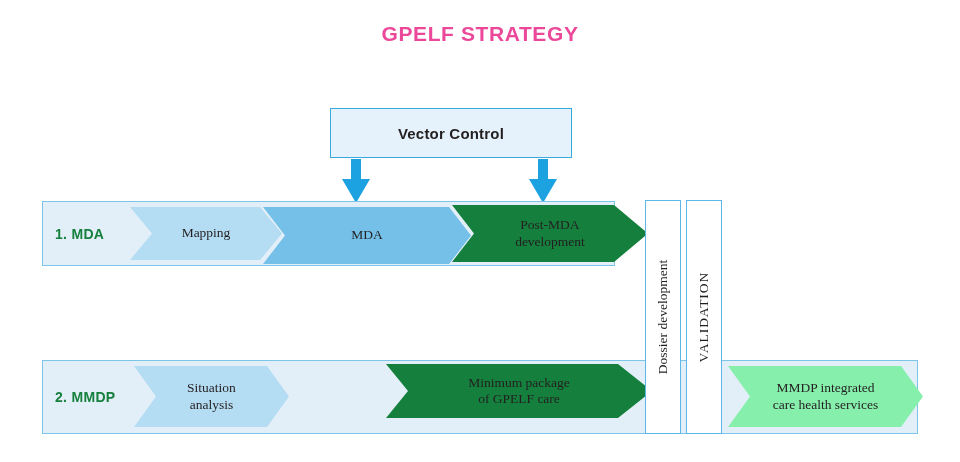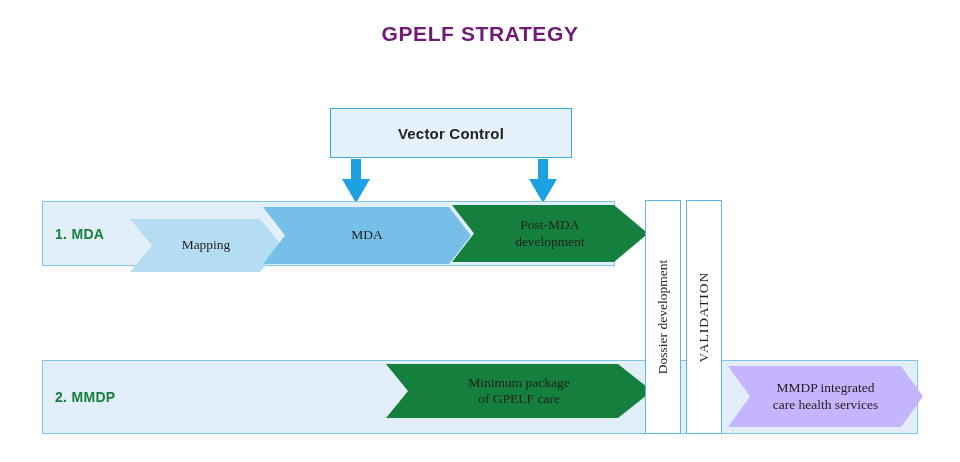--- a/index.html
+++ b/index.html
@@ -9,21 +9,21 @@
     position:relative;
   }
   #canvas{position:absolute;left:0;top:0;width:960px;height:462px;}
 
   
   .title{
     position:absolute;left:0;top:22px;width:960px;
     text-align:center;
     font-family:"Liberation Sans", sans-serif;
     font-weight:bold;font-size:21px;letter-spacing:.6px;
-    color:#701a75;
+    color:#ec4899;
   }
 
   
   .vc-box{
     position:absolute;left:330px;top:108px;width:242px;height:50px;
     background:#e6f2fb;border:1.4px solid #39a9e0;
     box-sizing:border-box;
   }
   .vc-label{
     position:absolute;left:0;top:0;width:100%;height:100%;
@@ -64,31 +64,30 @@
   .chev{
     position:absolute;box-sizing:border-box;
     display:flex;align-items:center;justify-content:center;
     text-align:center;
     font-family:"Liberation Serif", serif;
     font-size:13.5px;line-height:1.22;color:#231f20;
     clip-path:polygon(0 0, calc(100% - 22px) 0, 100% 50%, calc(100% - 22px) 100%, 0 100%, 22px 50%);
   }
   .chev.first{
     clip-path:polygon(0 0, calc(100% - 22px) 0, 100% 50%, calc(100% - 22px) 100%, 0 100%, 22px 50%);
-    margin-top:12px;
   }
   .chev.tip{
     clip-path:polygon(0 0, calc(100% - 34px) 0, 100% 50%, calc(100% - 34px) 100%, 0 100%, 22px 50%);
   }
   .chev .txt{padding:0 6px;position:relative;}
 
   .c-light   {background:#b4dcf2;}
   .c-mid     {background:#74c0e8;}
   .c-bright  {background:#15803d;}
-  .c-pale    {background:#c4b5fd;}
+  .c-pale    {background:#86efac;}
 
   
   #chev-mapping  {left:130px; top:207px;  width:152px; height:53px;}
   #chev-mda      {left:263px; top:207px;  width:208px; height:57px;}
   #chev-postmda  {left:452px; top:205px;  width:196px; height:57px;}
 
   
   #chev-situation{left:134px; top:366px;  width:155px; height:61px;}
   #chev-plan     {left:270px; top:366px;  width:135px; height:61px;}
   #chev-minpkg   {left:386px; top:364px;  width:266px; height:54px;}
@@ -141,20 +140,26 @@
   <div class="chev c-bright tip" id="chev-postmda">
     <span class="txt">
       <span>Post-MDA</span><br>
       <span>development</span>
     </span>
   </div>
 
   <div class="row" id="row-mmdp"></div>
   <div class="row-label" id="label-mmdp">2. MMDP</div>
 
+  <div class="chev c-light first" id="chev-situation">
+    <span class="txt">
+      <span>Situation</span><br>
+      <span>analysis</span>
+    </span>
+  </div>
   <div class="chev c-bright tip" id="chev-minpkg">
     <span class="txt">
       <span>Minimum package</span><br>
       <span>of GPELF care</span>
     </span>
   </div>
   <div class="chev c-pale" id="chev-integrated">
     <span class="txt">
       <span>MMDP integrated</span><br>
       <span>care health services</span>

